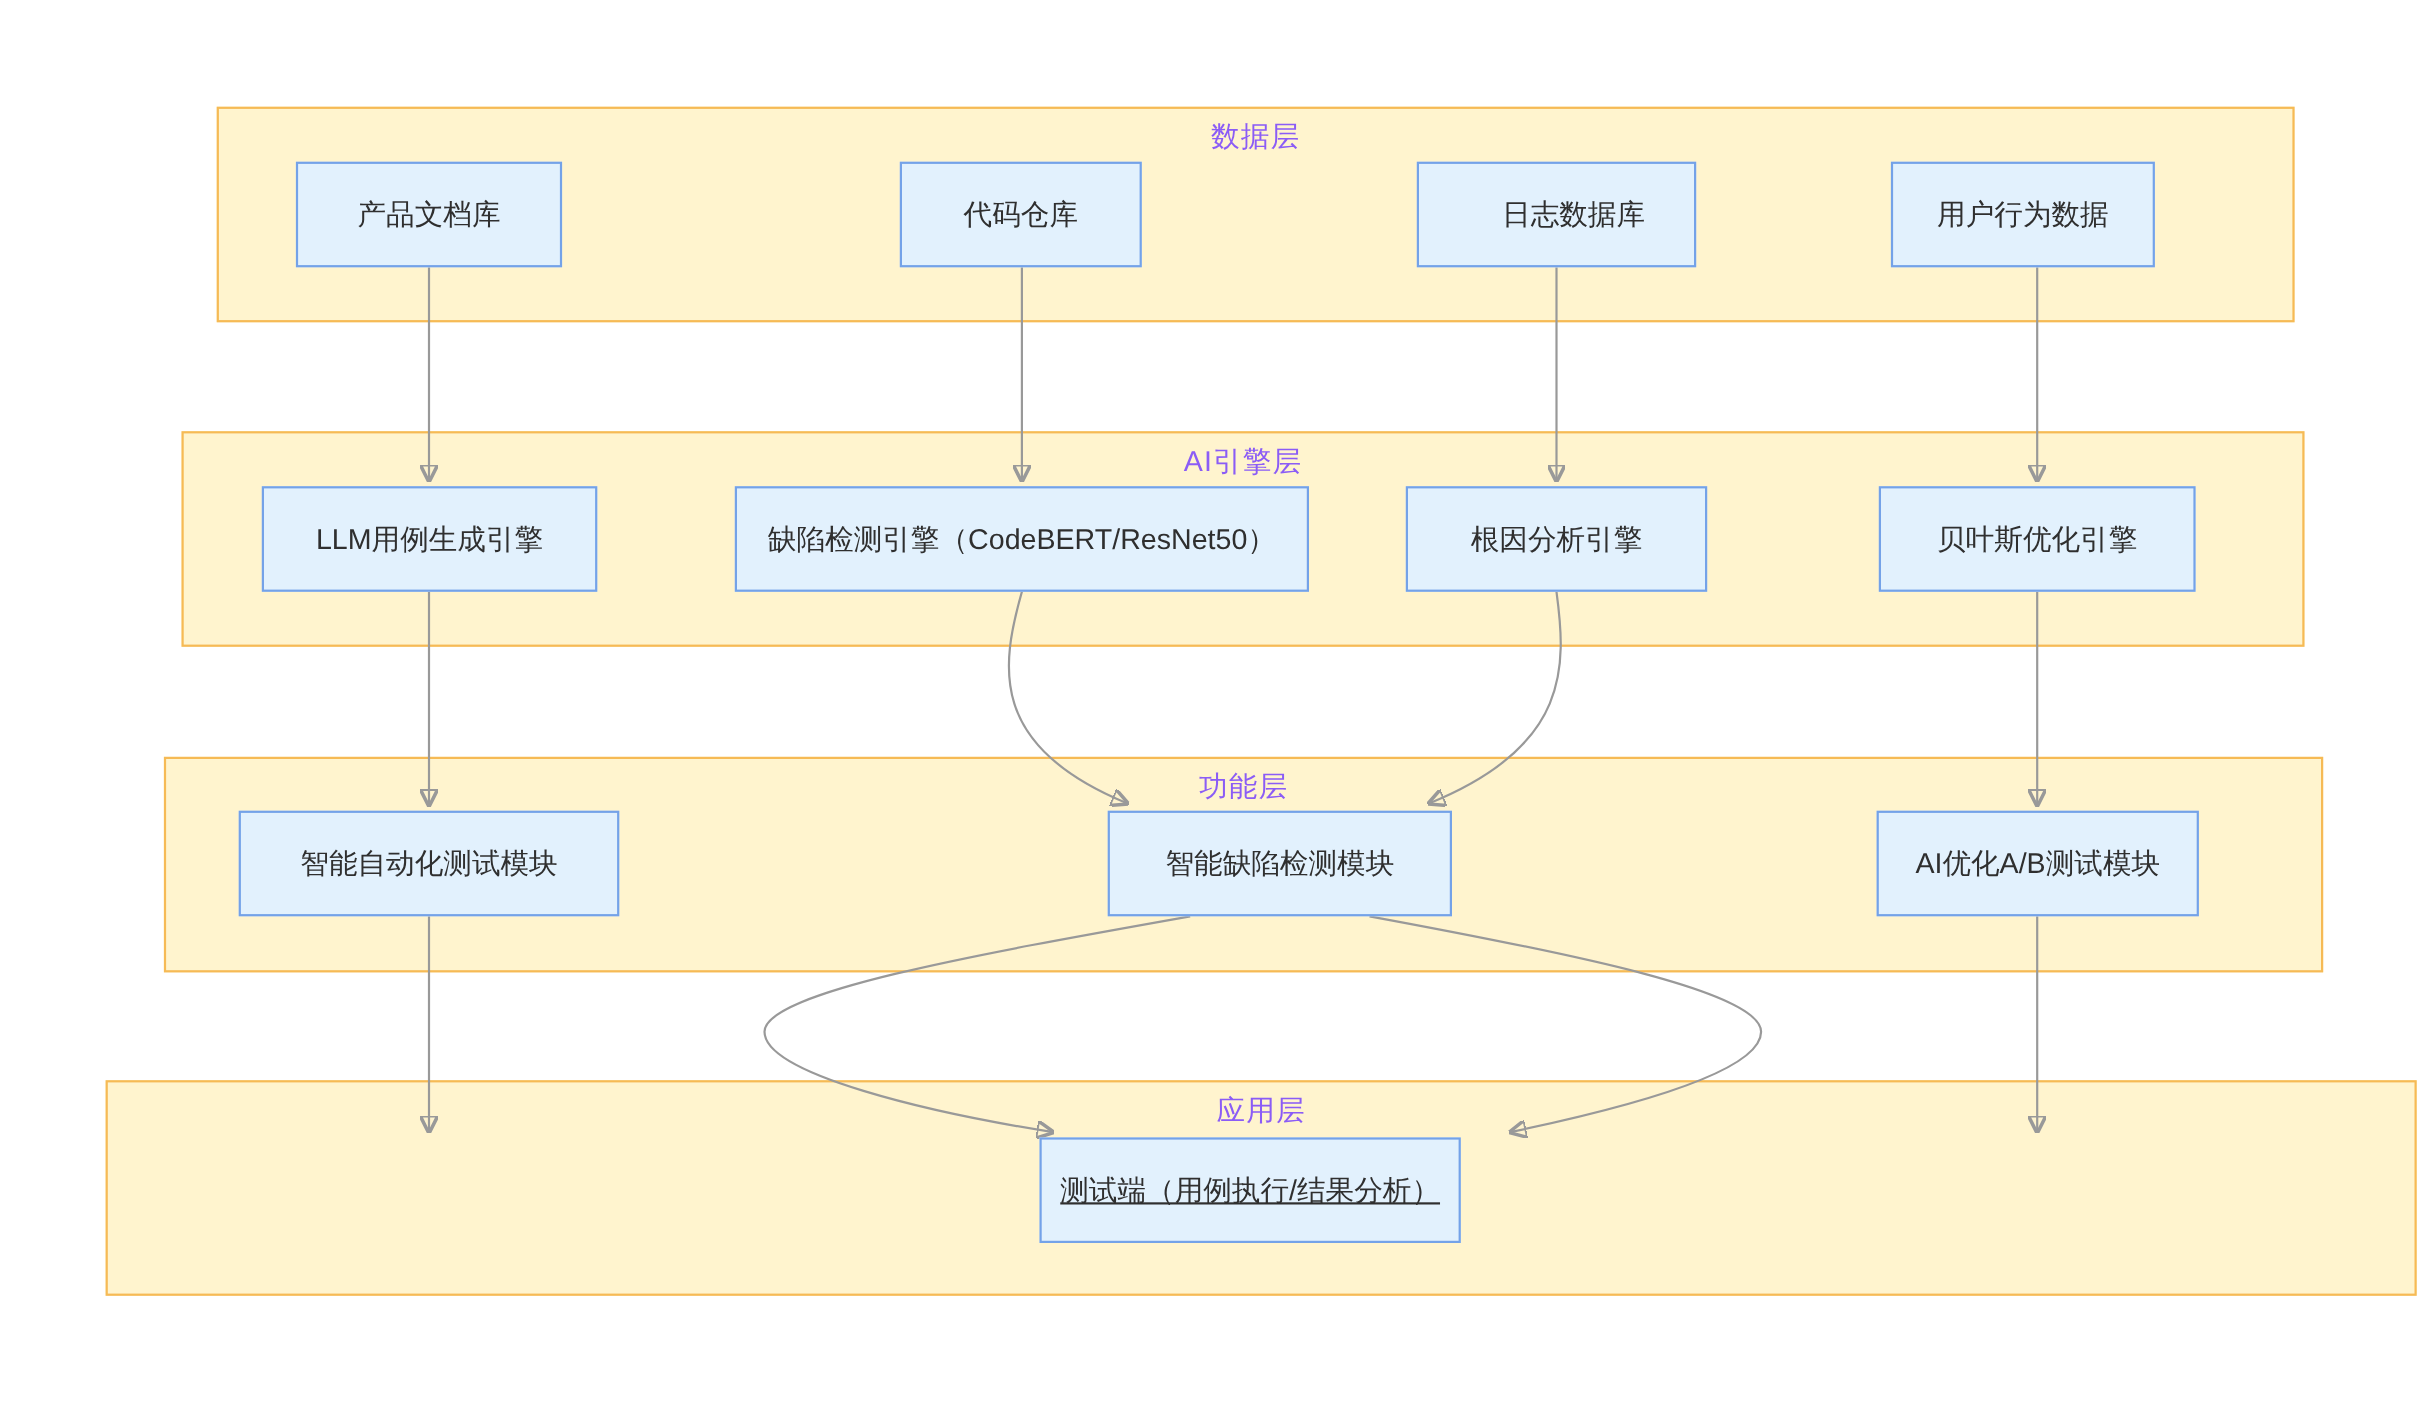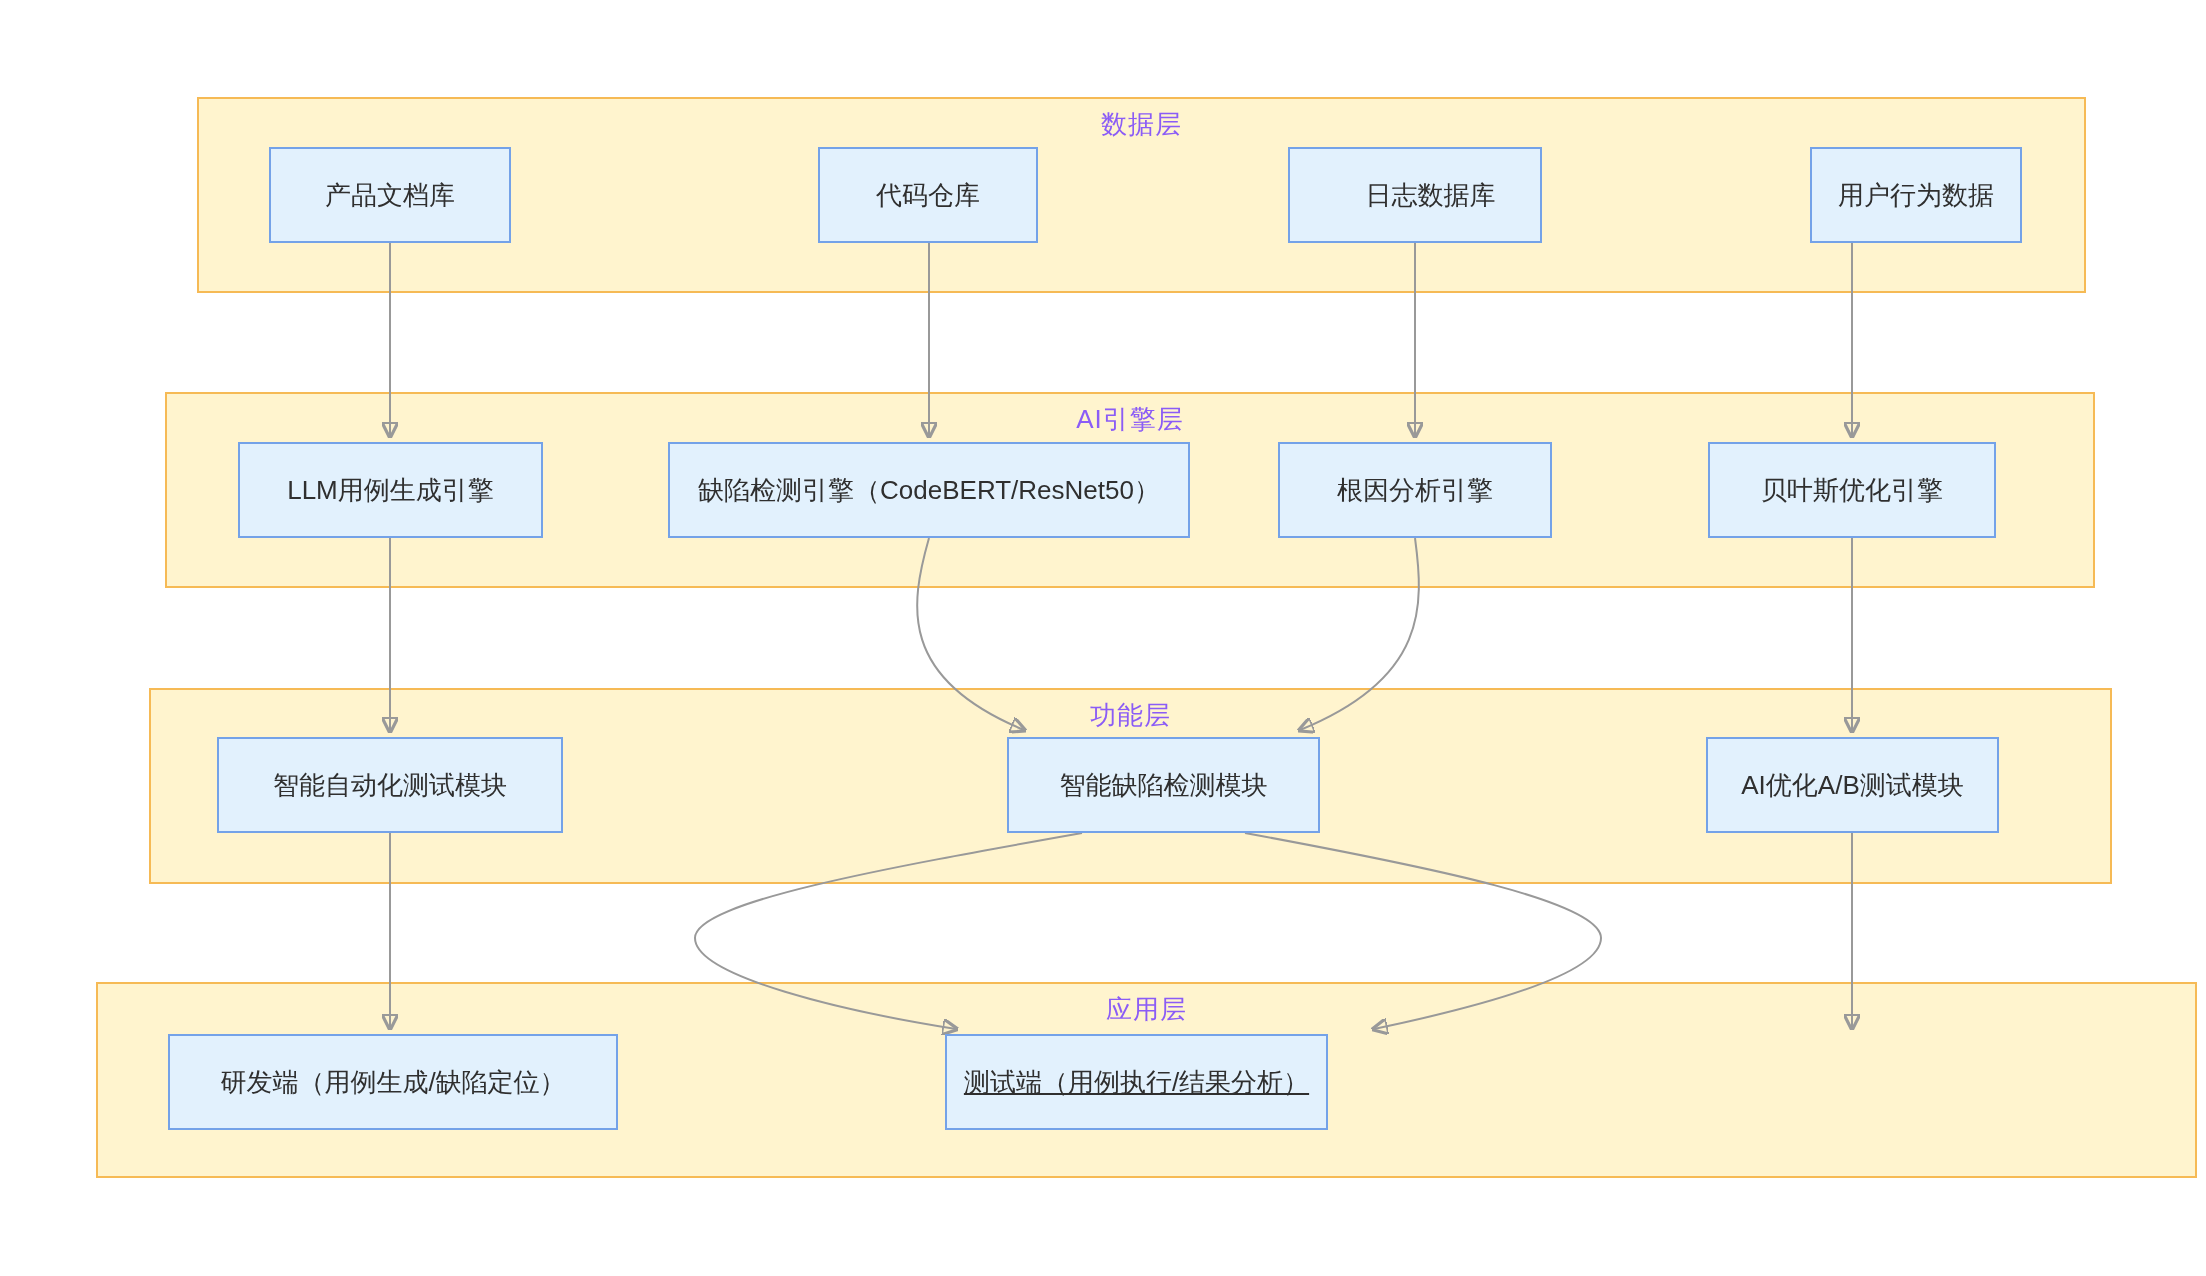--- a/index.html
+++ b/index.html
@@ -86,27 +86,26 @@
     <path d="M1852 833 L1852 1028" marker-end="url(#arrow)"></path>
     <path d="M929 538 C 910 605, 898 678, 1024 730" marker-end="url(#arrow)"></path>
     <path d="M1415 538 C 1424 605, 1428 678, 1300 730" marker-end="url(#arrow)"></path>
     <path d="M1082 833 C 885 868, 695 902, 695 938 C 695 977, 848 1012, 956 1029" marker-end="url(#arrow)"></path>
     <path d="M1245 833 C 1435 868, 1601 902, 1601 938 C 1601 977, 1460 1011, 1374 1029" marker-end="url(#arrow)"></path>
   </svg>
 
   <div class="node" style="left:269px; top:147px; width:242px;">产品文档库</div>
   <div class="node" style="left:818px; top:147px; width:220px;">代码仓库</div>
   <div class="node" style="left:1288px; top:147px; width:254px;padding-left:31px;">日志数据库</div>
-  <div class="node" style="left:1810px; top:147px; width:212px;">用户行为数据</div>
+  <div class="node" style="left:1719px; top:147px; width:240px;">用户行为数据</div>
 
   <div class="node" style="left:238px; top:442px; width:305px;">LLM用例生成引擎</div>
   <div class="node" style="left:668px; top:442px; width:522px;">缺陷检测引擎（CodeBERT/ResNet50）</div>
   <div class="node" style="left:1278px; top:442px; width:274px;">根因分析引擎</div>
   <div class="node" style="left:1708px; top:442px; width:288px;">贝叶斯优化引擎</div>
 
   <div class="node" style="left:217px; top:737px; width:346px;">智能自动化测试模块</div>
   <div class="node" style="left:1007px; top:737px; width:313px;">智能缺陷检测模块</div>
   <div class="node" style="left:1706px; top:737px; width:293px;">AI优化A/B测试模块</div>
 
-  <div class="node" style="left:168px; top:1034px; width:450px;">研发端（用例生成/缺陷定位）</div>
   <div class="node" style="left:945px; top:1034px; width:383px;text-decoration:underline;">测试端（用例执行/结果分析）</div>
 
 </div>
 
 </body></html>

